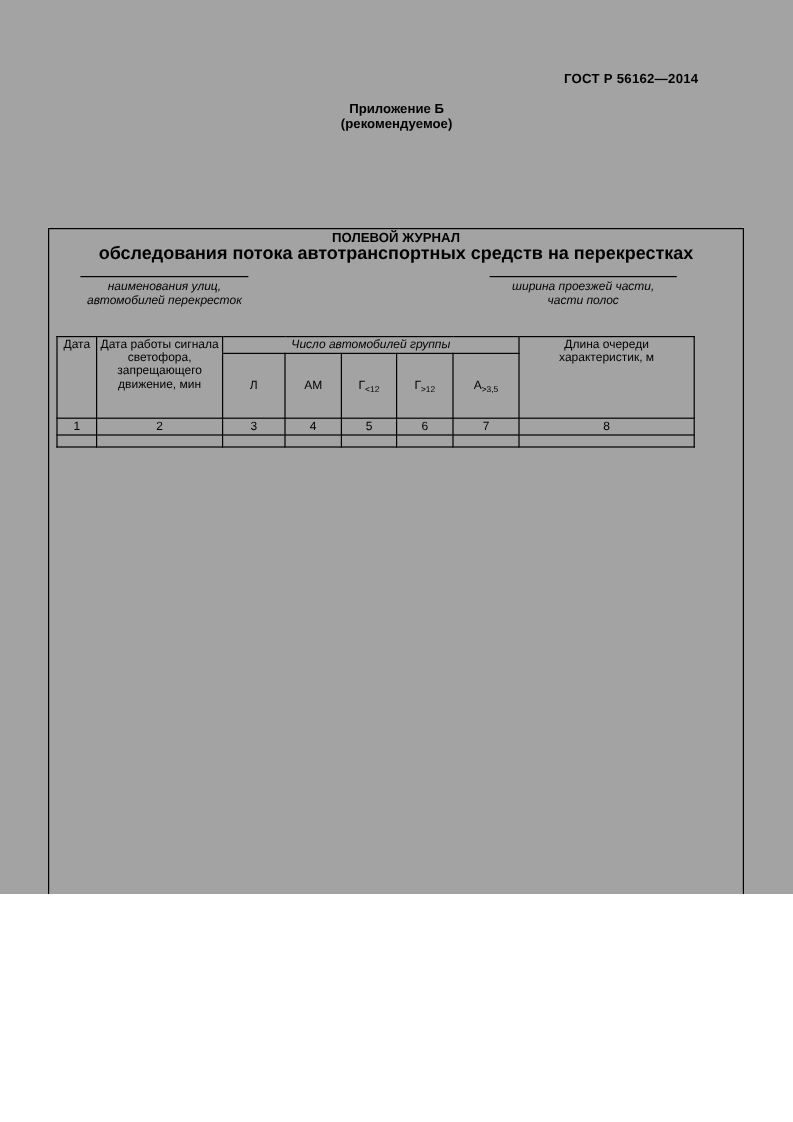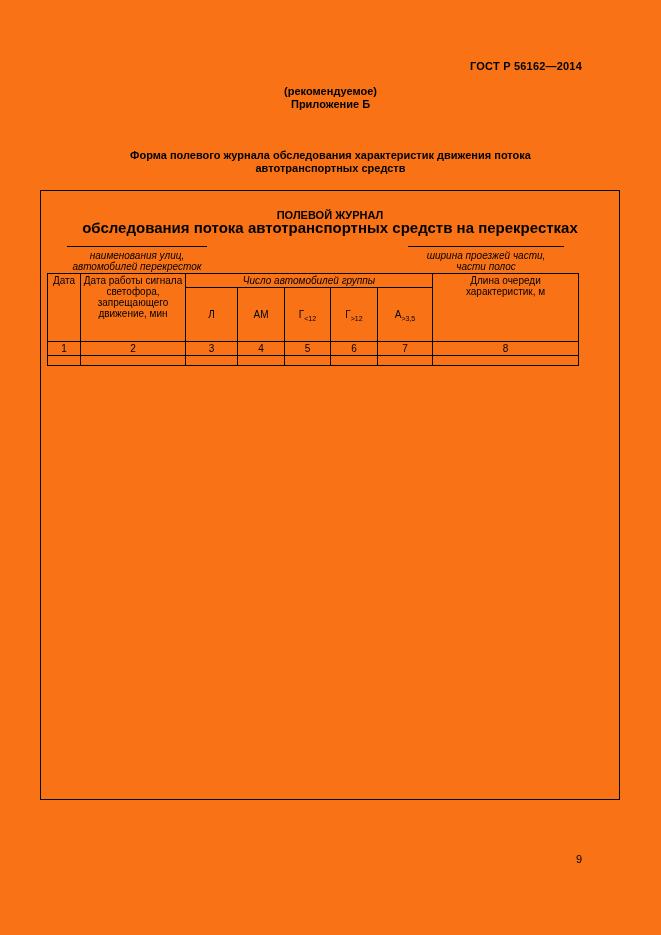--- a/index.html
+++ b/index.html
@@ -1,22 +1,22 @@
 <!DOCTYPE html>
 <html><head>
 <meta charset="utf-8">
 <style>
   * { box-sizing: border-box; }
   html, body { margin: 0; padding: 0; background: #ffffff; }
   body { font-family: "Liberation Sans", sans-serif; color: #000; }
   .page {
     position: relative;
     width: 661px;
-    height: 935px;
-    background: #f97316;
+    height: 745px;
+    background: #a3a3a3;
     overflow: hidden;
   }
   .gost-header {
     position: absolute;
     top: 60px;
     right: 79px;
     font-size: 11px;
     font-weight: bold;
     letter-spacing: 0.2px;
   }
@@ -42,21 +42,21 @@
   }
   .journal-box {
     position: absolute;
     left: 40px;
     top: 190px;
     width: 580px;
     height: 610px;
     border: 1px solid #000;
   }
   .journal-title {
-    margin-top: 18px;
+    margin-top: 2px;
     text-align: center;
     font-size: 11px;
     font-weight: bold;
     line-height: 12px;
   }
   .journal-subtitle {
     text-align: center;
     font-size: 15px;
     font-weight: bold;
     line-height: 13px;
@@ -78,21 +78,21 @@
     border-bottom: 1px solid #000;
     margin-bottom: 3px;
   }
   .blank-label {
     font-size: 10px;
     line-height: 11px;
   }
   table.form {
     border-collapse: collapse;
     table-layout: fixed;
-    margin: 1px 0 0 6px;
+    margin: 24px 0 0 6px;
   }
   table.form th, table.form td {
     border: 1px solid #000;
     font-weight: normal;
     font-size: 10px;
     line-height: 11px;
     text-align: center;
     padding: 1px 2px;
     overflow: hidden;
   }
@@ -110,28 +110,24 @@
   }
 </style>
 </head>
 <body>
 
 <div class="page">
 
   <div class="gost-header">ГОСТ Р 56162—2014</div>
 
   <div class="appendix">
+    <div>Приложение Б</div>
     <div>(рекомендуемое)</div>
-    <div>Приложение Б</div>
   </div>
 
-  <div class="form-caption">
-    <div>Форма полевого журнала обследования характеристик движения потока</div>
-    <div>автотранспортных средств</div>
-  </div>
 
   <div class="journal-box">
     <div class="journal-title">ПОЛЕВОЙ ЖУРНАЛ</div>
     <div class="journal-subtitle">обследования потока автотранспортных средств на перекрестках</div>
 
     <div class="blanks">
       <div class="blank blank-1">
         <div class="blank-line"></div>
         <div class="blank-label">наименования улиц,</div>
         <div class="blank-label">автомобилей перекресток</div>

